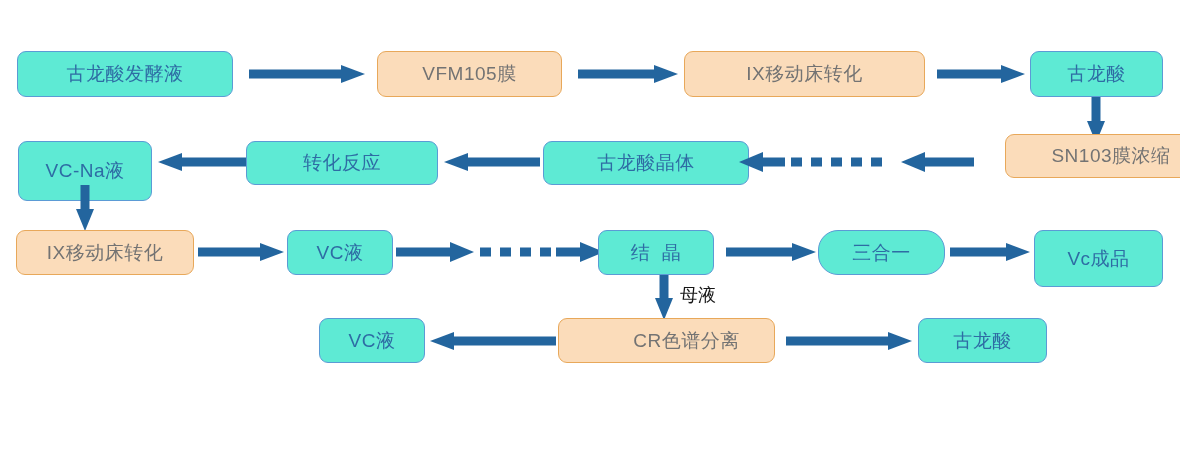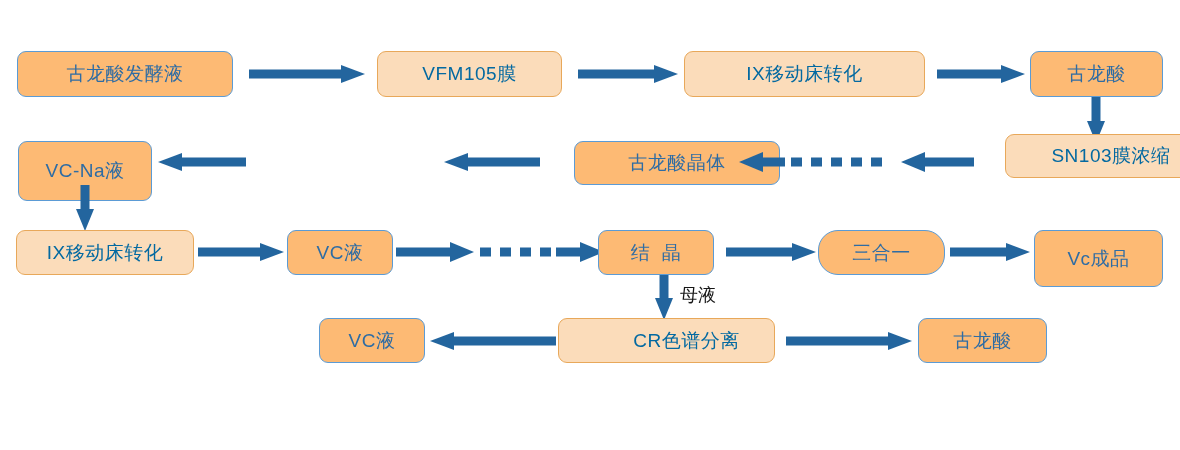--- a/index.html
+++ b/index.html
@@ -24,33 +24,33 @@
     border-radius: 9px;
     display: flex;
     align-items: center;
     justify-content: center;
     text-align: center;
     line-height: 1.15;
     white-space: nowrap;
     letter-spacing: 0.5px;
   }
   .node.blue {
-    background: #fdba74;
+    background: #5eead4;
     border: 1.3px solid #5b9bd5;
     color: #2e6ca4;
     justify-content: center;
   }
   .node.orange {
     background: #fbdcba;
     border: 1.3px solid #e7a council;
   }
   .node.orange {
     background: #fbdcba;
     border: 1.3px solid #e8a85a;
-    color: #0369a1;
+    color: #737373;
     justify-content: center;
   }
   .node-label {
     display: block;
     font-size: 19px;
   }
   .arrow {
     position: absolute;
   }
   .arrow svg {
@@ -117,29 +117,32 @@
     <span class="node-label">VC-Na液</span>
   </div>
 
   <div class="arrow" style="left:158px; top:152px;">
     <svg width="88" height="20" viewBox="0 0 88 20">
       <line x1="88" y1="10" x2="22" y2="10" stroke="#23659e" stroke-width="9"></line>
       <polygon points="24,1 0,10 24,19" fill="#23659e"></polygon>
     </svg>
   </div>
 
+  <div class="node blue" style="left:246px; top:141px; width:192px; height:44px;">
+    <span class="node-label">转化反应</span>
+  </div>
 
   <div class="arrow" style="left:444px; top:152px;">
     <svg width="96" height="20" viewBox="0 0 96 20">
       <line x1="96" y1="10" x2="22" y2="10" stroke="#23659e" stroke-width="9"></line>
       <polygon points="24,1 0,10 24,19" fill="#23659e"></polygon>
     </svg>
   </div>
 
-  <div class="node blue" style="left:574px; top:141px; width:206px; height:44px;">
+  <div class="node blue" style="left:543px; top:141px; width:206px; height:44px;">
     <span class="node-label">古龙酸晶体</span>
   </div>
 
   <div class="arrow" style="left:739px; top:152px;">
     <svg width="235" height="20" viewBox="0 0 235 20">
       <polygon points="24,0 0,10 24,20" fill="#23659e"></polygon>
       <line x1="24" y1="10" x2="46" y2="10" stroke="#23659e" stroke-width="9"></line>
       <line x1="52" y1="10" x2="152" y2="10" stroke="#23659e" stroke-width="9" stroke-dasharray="11 9"></line>
       <polygon points="186,0 162,10 186,20" fill="#23659e"></polygon>
       <line x1="186" y1="10" x2="235" y2="10" stroke="#23659e" stroke-width="9"></line>

